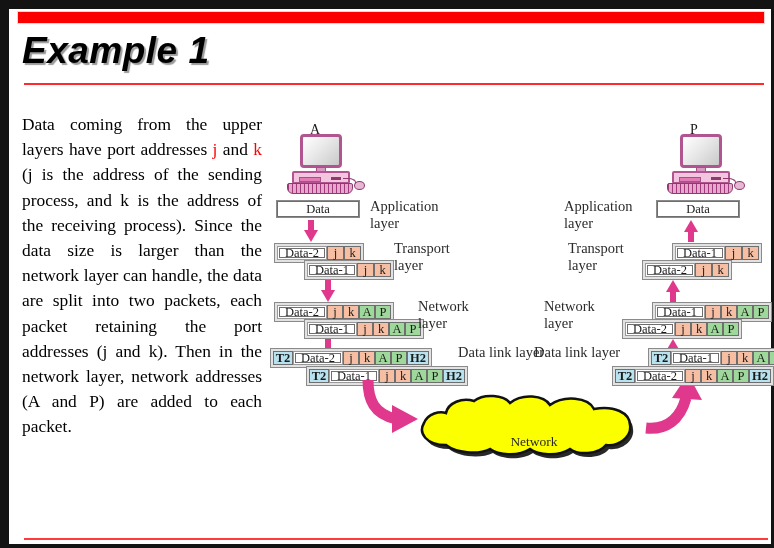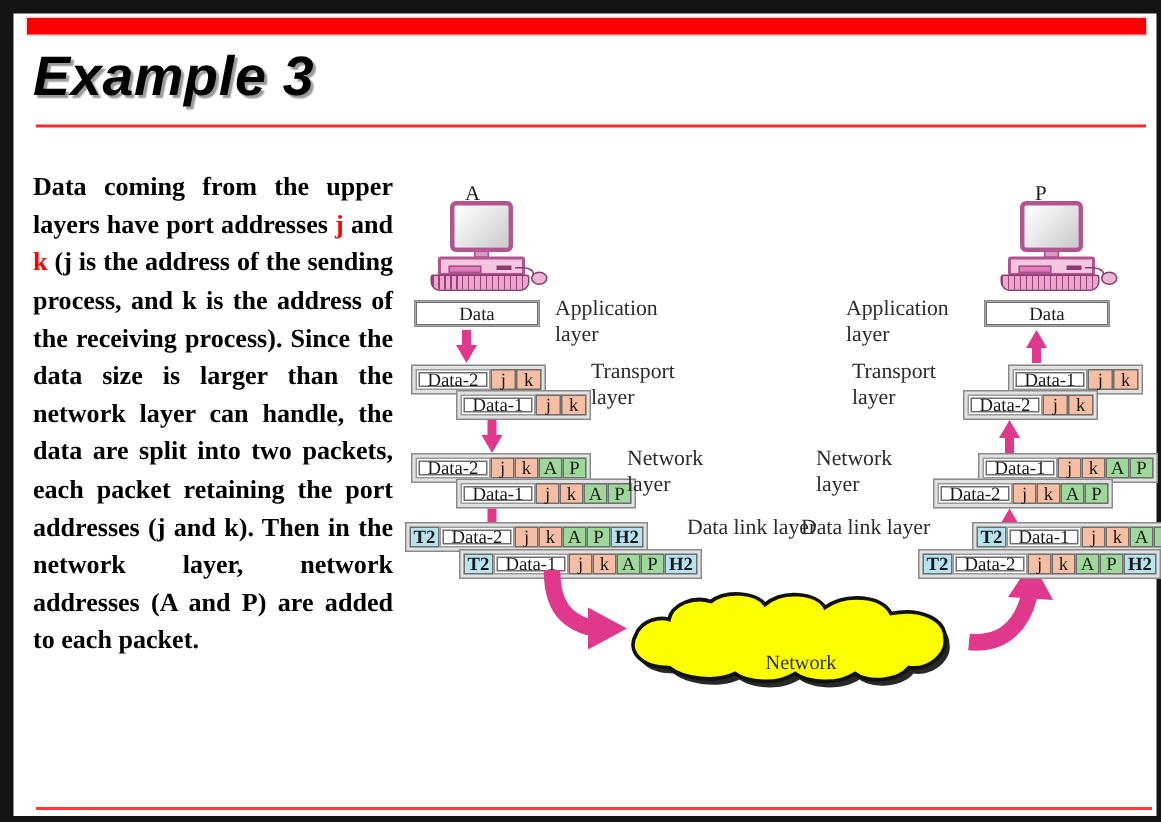--- a/index.html
+++ b/index.html
@@ -69,21 +69,21 @@
     width: 744px; height: 2px;
     background: #ff3b3b;
   }
 
   
   .para {
     position: absolute;
     left: 22px; top: 112px;
     width: 240px;
     font-family: "Liberation Serif", serif;
-    font-weight: bold;
+    font-weight: normal;
     font-size: 17.4px;
     line-height: 25.2px;
     color: #000000;
     text-align: justify;
     text-justify: inter-word;
   }
   .para .hl { color: #ff0000; }
 
   
   .diagram {
@@ -241,21 +241,21 @@
 
 <div class="slide">
 
   <div class="edge-top"></div>
   <div class="edge-left"></div>
   <div class="edge-bottom"></div>
   <div class="edge-right"></div>
 
   <div class="top-red-bar"></div>
 
-  <div class="title">Example 3</div>
+  <div class="title">Example 1</div>
   <div class="title-rule"></div>
 
   <div class="para" id="body-para"><span>Data coming from the upper layers have port addresses </span><span class="hl">j</span><span> and </span><span class="hl">k</span><span> (j is the address of the sending process, and k is the address of the receiving process). Since the data size is larger than the network layer can handle, the data are split into two packets, each packet retaining the port addresses (j and k). Then in the network layer, network addresses (A and P) are added to each packet.</span></div>
 
   <div class="diagram">
 
     <div class="node-letter" style="left:44px; top:2px;">A</div>
 
     <div class="pc" style="left:20px; top:14px;">
       <div class="mon-frame"></div>

